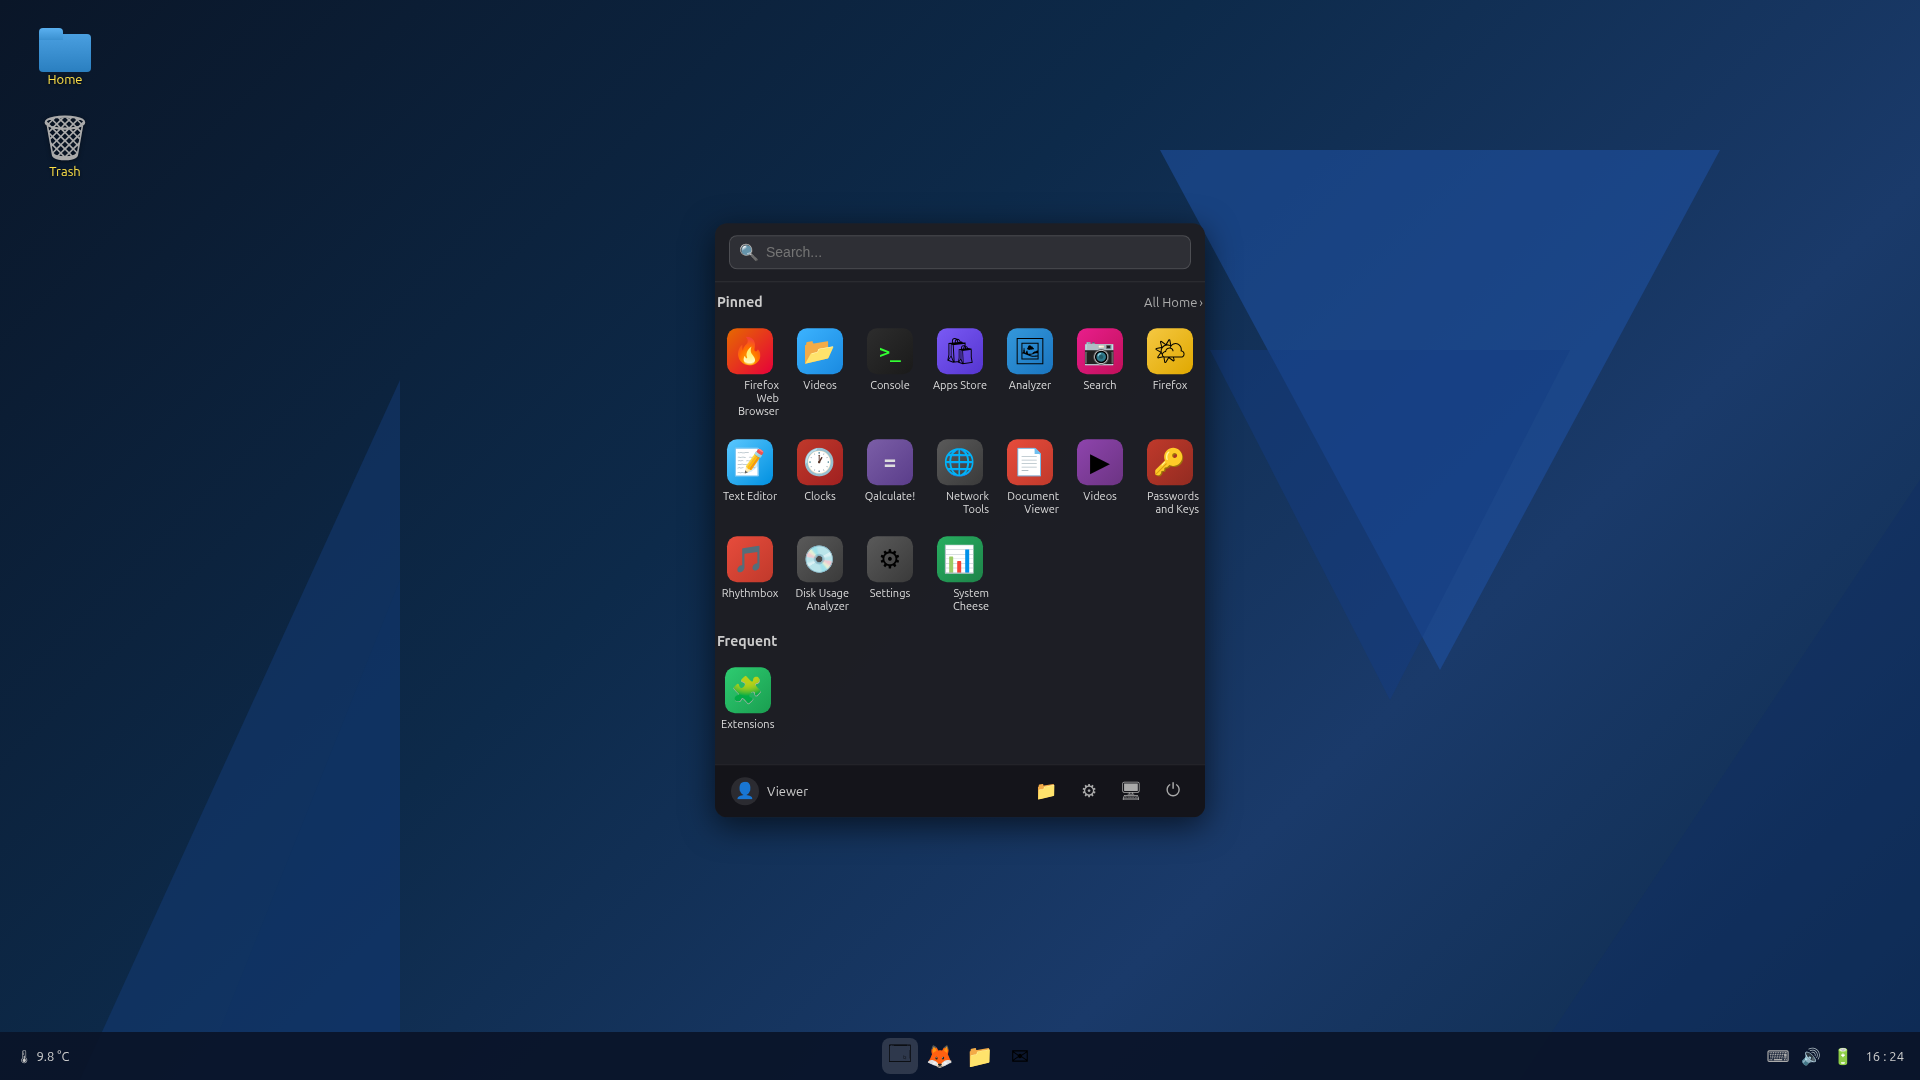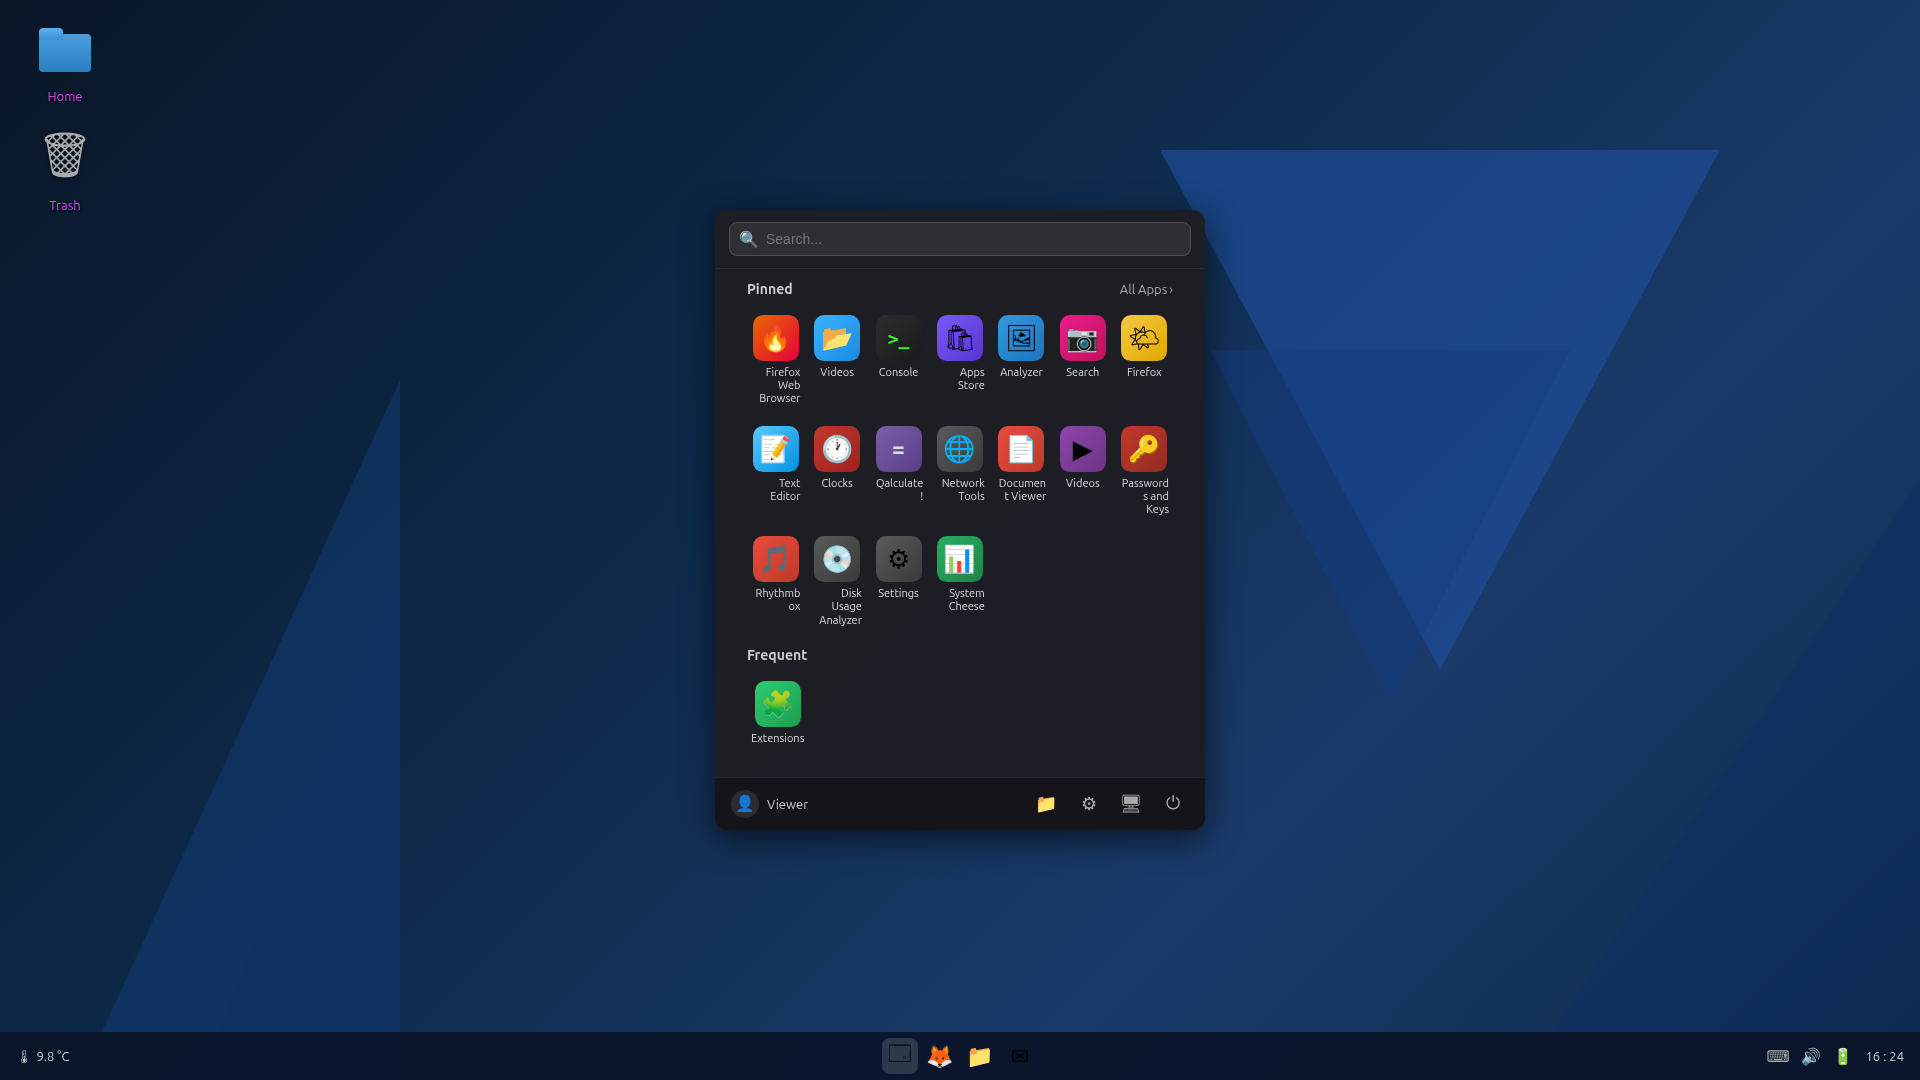--- a/index.html
+++ b/index.html
@@ -88,24 +88,23 @@
     .desktop-icon {
       display: flex;
       flex-direction: column;
       align-items: center;
       cursor: pointer;
       padding: 8px;
       border-radius: 8px;
       width: 90px;
     }
     .desktop-icon-label {
-      color: #d946ef;
+      color: #fde047;
       font-size: 13px;
       text-shadow: 0 1px 3px rgba(0,0,0,0.8);
-      margin-top: 17px;
     }
 
     
     .folder-icon {
       width: 52px;
       height: 44px;
       position: relative;
     }
     .folder-icon::before {
       content: '';
@@ -231,21 +230,21 @@
       position: absolute;
       left: 10px;
       top: 50%;
       transform: translateY(-50%);
       color: #888;
       font-size: 16px;
     }
 
     
     .launcher-body {
-      padding: 12px 32px;
+      padding: 12px 2px;
     }
     .section-header {
       display: flex;
       justify-content: space-between;
       align-items: center;
       margin-bottom: 10px;
     }
     .section-title {
       color: #ccc;
       font-size: 14px;
@@ -399,21 +398,21 @@
       <span class="search-icon-svg">🔍</span>
       <input type="text" class="search-box" placeholder="Search..." style="">
     </div>
   </div>
 
   <div class="launcher-body">
 
     <div class="section-header">
       <span class="section-title">Pinned</span>
       <span class="all-apps-link">
-        <span>All Apps</span>
+        <span>All Home</span>
         <span>›</span>
       </span>
     </div>
 
     <div class="app-grid" id="pinned-grid">
         <div class="app-item">
           <div class="app-icon-wrapper icon-firefox" style="font-size: 26px;">🔥</div>
           <span class="app-label">Firefox Web Browser</span>
         </div>
         <div class="app-item">

